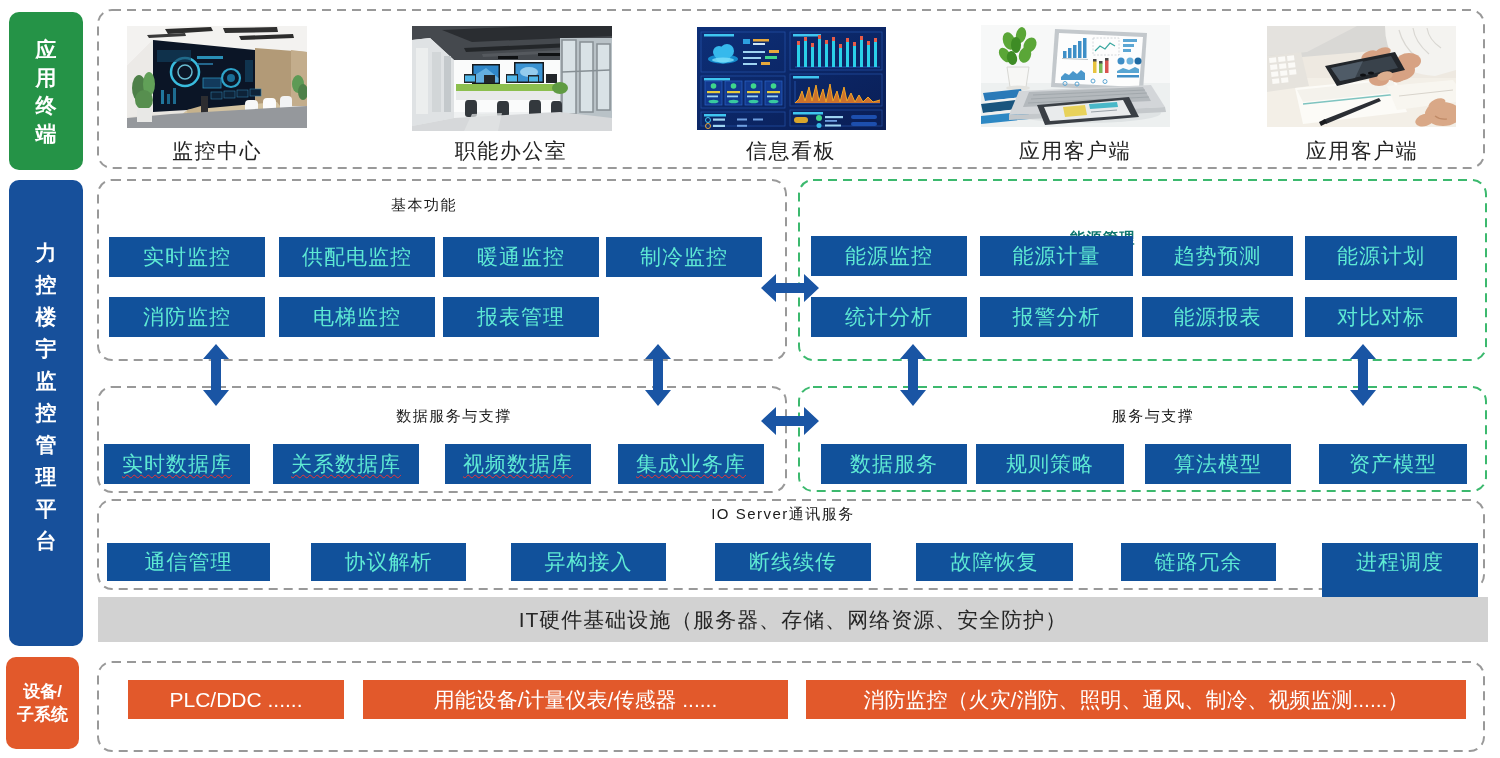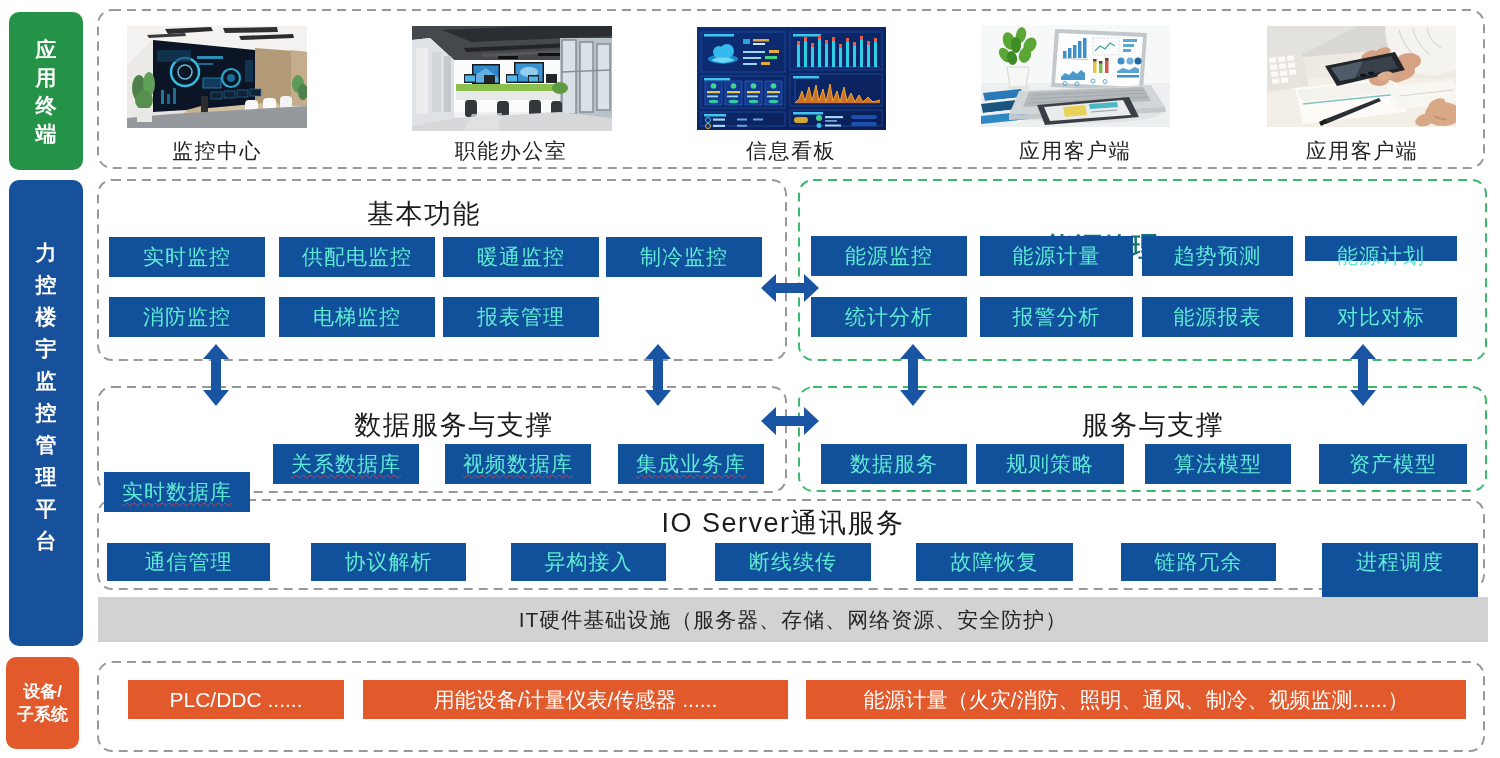--- a/index.html
+++ b/index.html
@@ -11,21 +11,21 @@
   .rail-green{left:9px;top:12px;width:74px;height:158px;background:#259347;}
   .rail-blue{left:9px;top:180px;width:74px;height:466px;background:#17509b;}
   .rail-orange{left:6px;top:657px;width:73px;height:92px;background:#e2592b;}
   .vtext{position:absolute;left:0;right:0;top:0;bottom:0;display:flex;flex-direction:column;
          align-items:center;font-weight:bold;color:#fff;line-height:1;}
   .vtext.green{justify-content:center;font-size:21px;gap:7px;}
   .vtext.blue{justify-content:flex-start;padding-top:62px;font-size:21px;gap:11px;}
   .rail-orange .lines{position:absolute;top:50%;left:0;right:0;transform:translateY(-50%);
          text-align:center;font-weight:bold;font-size:17px;line-height:23px;}
   
-  .sec-title{position:absolute;transform:translateX(-50%);font-size:27px;color:#1c1c1c;
+  .sec-title{position:absolute;transform:translateX(-50%);font-size:15px;color:#1c1c1c;
              white-space:nowrap;letter-spacing:1.5px;text-align:center;}
   .sec-title.green{color:#0f766e;font-weight:bold;margin-top:34px;}
   
   .btn{position:absolute;background:#11519b;color:#5eead4;text-align:center;
        font-size:21px;font-weight:500;white-space:nowrap;letter-spacing:1px;}
   .btn span{display:inline-block;}
   .btn.wavy span{text-decoration:underline;text-decoration-style:wavy;text-decoration-color:#e33;
                  text-decoration-thickness:1px;text-underline-offset:3px;}
   
   .obtn{position:absolute;background:#e2592b;color:#ffffff;text-align:center;
@@ -509,27 +509,27 @@
   <div class="btn" style="left:279px;top:237px;width:156px;height:40px;line-height:40px;"><span>供配电监控</span></div>
   <div class="btn" style="left:443px;top:237px;width:156px;height:40px;line-height:40px;"><span>暖通监控</span></div>
   <div class="btn" style="left:606px;top:237px;width:156px;height:40px;line-height:40px;"><span>制冷监控</span></div>
   <div class="btn" style="left:109px;top:297px;width:156px;height:40px;line-height:40px;"><span>消防监控</span></div>
   <div class="btn" style="left:279px;top:297px;width:156px;height:40px;line-height:40px;"><span>电梯监控</span></div>
   <div class="btn" style="left:443px;top:297px;width:156px;height:40px;line-height:40px;"><span>报表管理</span></div>
 
   <div class="btn" style="left:811px;top:236px;width:156px;height:40px;line-height:40px;"><span>能源监控</span></div>
   <div class="btn" style="left:980px;top:236px;width:153px;height:40px;line-height:40px;"><span>能源计量</span></div>
   <div class="btn" style="left:1142px;top:236px;width:151px;height:40px;line-height:40px;"><span>趋势预测</span></div>
-  <div class="btn" style="left:1305px;top:236px;width:152px;height:25px;line-height:40px;"><span>能源计划</span></div>
+  <div class="btn" style="left:1305px;top:236px;width:152px;height:44px;line-height:40px;"><span>能源计划</span></div>
   <div class="btn" style="left:811px;top:297px;width:156px;height:40px;line-height:40px;"><span>统计分析</span></div>
   <div class="btn" style="left:980px;top:297px;width:153px;height:40px;line-height:40px;"><span>报警分析</span></div>
   <div class="btn" style="left:1142px;top:297px;width:151px;height:40px;line-height:40px;"><span>能源报表</span></div>
   <div class="btn" style="left:1305px;top:297px;width:152px;height:40px;line-height:40px;"><span>对比对标</span></div>
 
-  <div class="btn wavy" style="left:104px;top:444px;width:146px;height:40px;line-height:40px;margin-top:28px;"><span>实时数据库</span></div>
+  <div class="btn wavy" style="left:104px;top:444px;width:146px;height:40px;line-height:40px;"><span>实时数据库</span></div>
   <div class="btn wavy" style="left:273px;top:444px;width:146px;height:40px;line-height:40px;"><span>关系数据库</span></div>
   <div class="btn wavy" style="left:445px;top:444px;width:146px;height:40px;line-height:40px;"><span>视频数据库</span></div>
   <div class="btn wavy" style="left:618px;top:444px;width:146px;height:40px;line-height:40px;"><span>集成业务库</span></div>
 
   <div class="btn" style="left:821px;top:444px;width:146px;height:40px;line-height:40px;"><span>数据服务</span></div>
   <div class="btn" style="left:976px;top:444px;width:148px;height:40px;line-height:40px;"><span>规则策略</span></div>
   <div class="btn" style="left:1145px;top:444px;width:146px;height:40px;line-height:40px;"><span>算法模型</span></div>
   <div class="btn" style="left:1319px;top:444px;width:148px;height:40px;line-height:40px;"><span>资产模型</span></div>
 
   <div class="btn" style="left:107px;top:543px;width:163px;height:38px;line-height:38px;"><span>通信管理</span></div>
@@ -537,15 +537,15 @@
   <div class="btn" style="left:511px;top:543px;width:155px;height:38px;line-height:38px;"><span>异构接入</span></div>
   <div class="btn" style="left:715px;top:543px;width:156px;height:38px;line-height:38px;"><span>断线续传</span></div>
   <div class="btn" style="left:916px;top:543px;width:157px;height:38px;line-height:38px;"><span>故障恢复</span></div>
   <div class="btn" style="left:1121px;top:543px;width:155px;height:38px;line-height:38px;"><span>链路冗余</span></div>
   <div class="btn" style="left:1322px;top:543px;width:156px;height:54px;line-height:38px;"><span>进程调度</span></div>
 
   <div class="graybar"><span>IT硬件基础设施（服务器、存储、网络资源、安全防护）</span></div>
 
   <div class="obtn" style="left:128px;top:680px;width:216px;height:39px;line-height:39px;"><span>PLC/DDC ......</span></div>
   <div class="obtn" style="left:363px;top:680px;width:425px;height:39px;line-height:39px;"><span>用能设备/计量仪表/传感器 ......</span></div>
-  <div class="obtn" style="left:806px;top:680px;width:660px;height:39px;line-height:39px;"><span>能源计量（火灾/消防、照明、通风、制冷、视频监测......）</span></div>
+  <div class="obtn" style="left:806px;top:680px;width:660px;height:39px;line-height:39px;"><span>消防监控（火灾/消防、照明、通风、制冷、视频监测......）</span></div>
 
 </div>
 
 </body></html>

